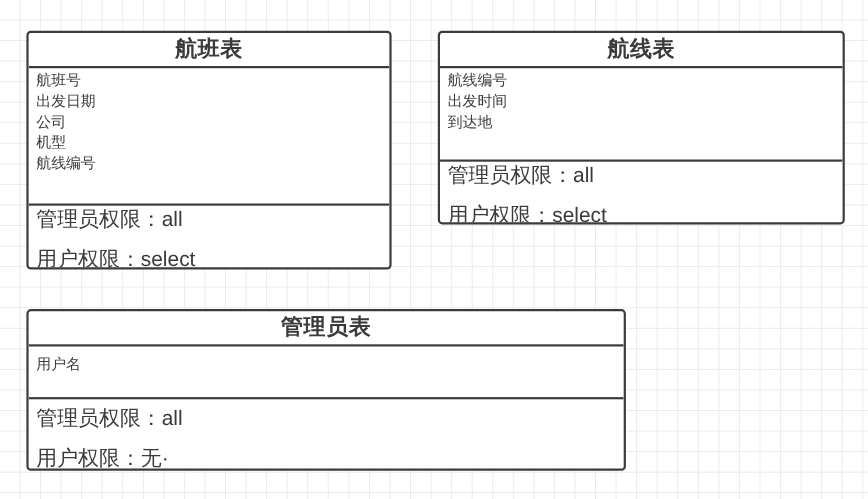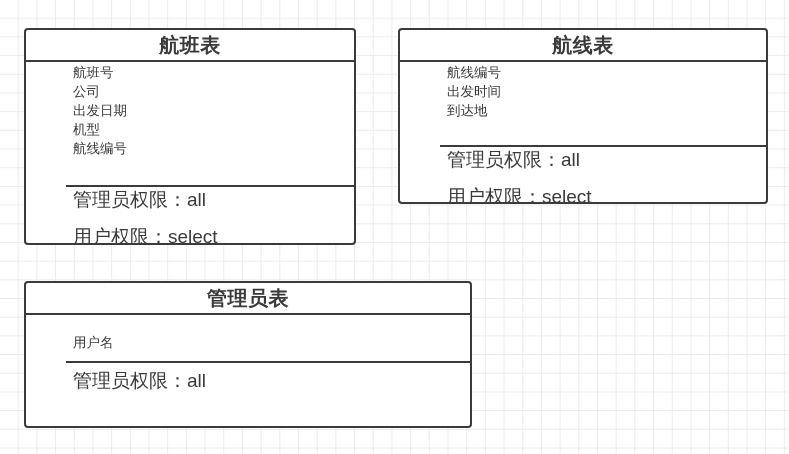--- a/index.html
+++ b/index.html
@@ -49,21 +49,20 @@
     display: flex;
     align-items: center;
     justify-content: center;
     border-bottom: 2px solid #3b3b3b;
     box-sizing: border-box;
     letter-spacing: 0.5px;
   }
   .entity-section {
     box-sizing: border-box;
     padding: 2px 0 0 7px;
-    margin-left: 40px;
   }
   .entity-section.divided {
     border-top: 2px solid #3b3b3b;
   }
   .field {
     font-size: 13.5px;
     line-height: 19px;
     color: #3a3a3a;
     white-space: nowrap;
   }
@@ -81,36 +80,36 @@
   #entity-0 { left: 24px;  top: 28px;  width: 332px; height: 217px; }
   #entity-0 .entity-title  { height: 32px; }
   #entity-0 .sec-fields    { height: 123px; padding-top: 1px; }
   #entity-0 .sec-perms     { height: 58px;  padding-top: 3px; }
 
   #entity-1 { left: 398px; top: 28px;  width: 370px; height: 176px; }
   #entity-1 .entity-title  { height: 32px; }
   #entity-1 .sec-fields    { height: 83px; padding-top: 1px; }
   #entity-1 .sec-perms     { height: 57px; padding-top: 3px; }
 
-  #entity-2 { left: 24px;  top: 281px; width: 448px; height: 147px; }
+  #entity-2 { left: 24px;  top: 281px; width: 545px; height: 147px; }
   #entity-2 .entity-title  { height: 32px; }
-  #entity-2 .sec-fields    { height: 46px; padding-top: 18px; }
+  #entity-2 .sec-fields    { height: 46px; padding-top: 6px; }
   #entity-2 .sec-perms     { height: 65px; padding-top: 8px; }
 </style>
 </head>
 <body>
 
 <div id="canvas">
 
   <div class="entity" id="entity-0">
     <div class="entity-title">航班表</div>
     <div class="entity-section sec-fields">
       <div class="field">航班号</div>
+      <div class="field">出发日期</div>
       <div class="field">公司</div>
-      <div class="field">出发日期</div>
       <div class="field">机型</div>
       <div class="field">航线编号</div>
     </div>
     <div class="entity-section sec-perms divided">
       <div class="perm">管理员权限：all</div>
       <div class="perm spaced">用户权限：select</div>
     </div>
   </div>
 
   <div class="entity" id="entity-1">
@@ -126,16 +125,17 @@
     </div>
   </div>
 
   <div class="entity" id="entity-2">
     <div class="entity-title">管理员表</div>
     <div class="entity-section sec-fields">
       <div class="field">用户名</div>
     </div>
     <div class="entity-section sec-perms divided">
       <div class="perm">管理员权限：all</div>
+      <div class="perm spaced">用户权限：无·</div>
     </div>
   </div>
 
 </div>
 
 </body></html>

